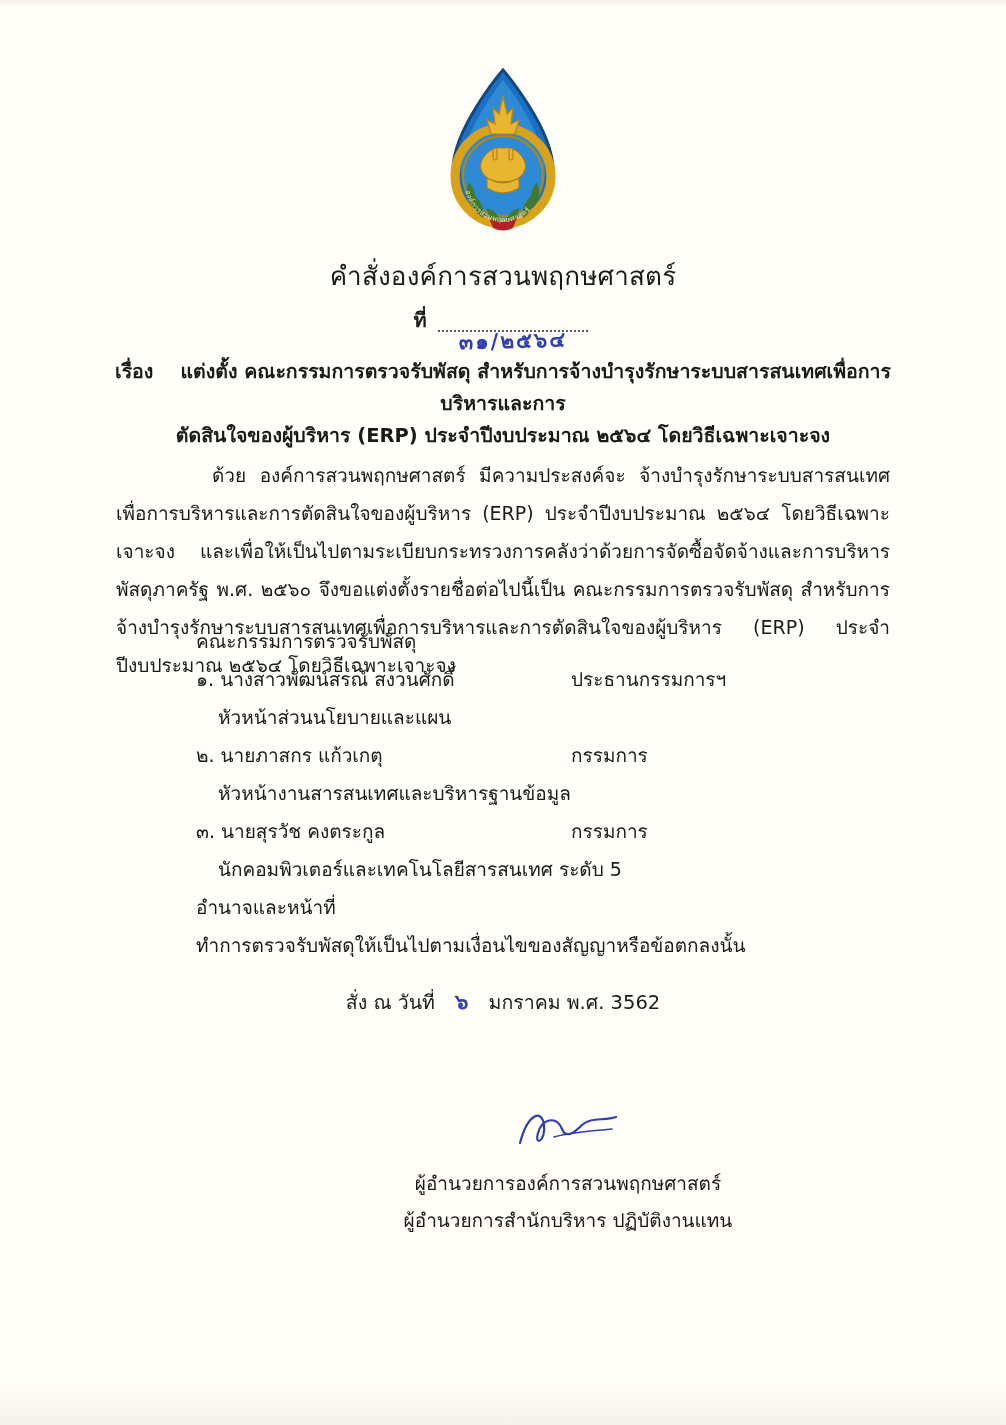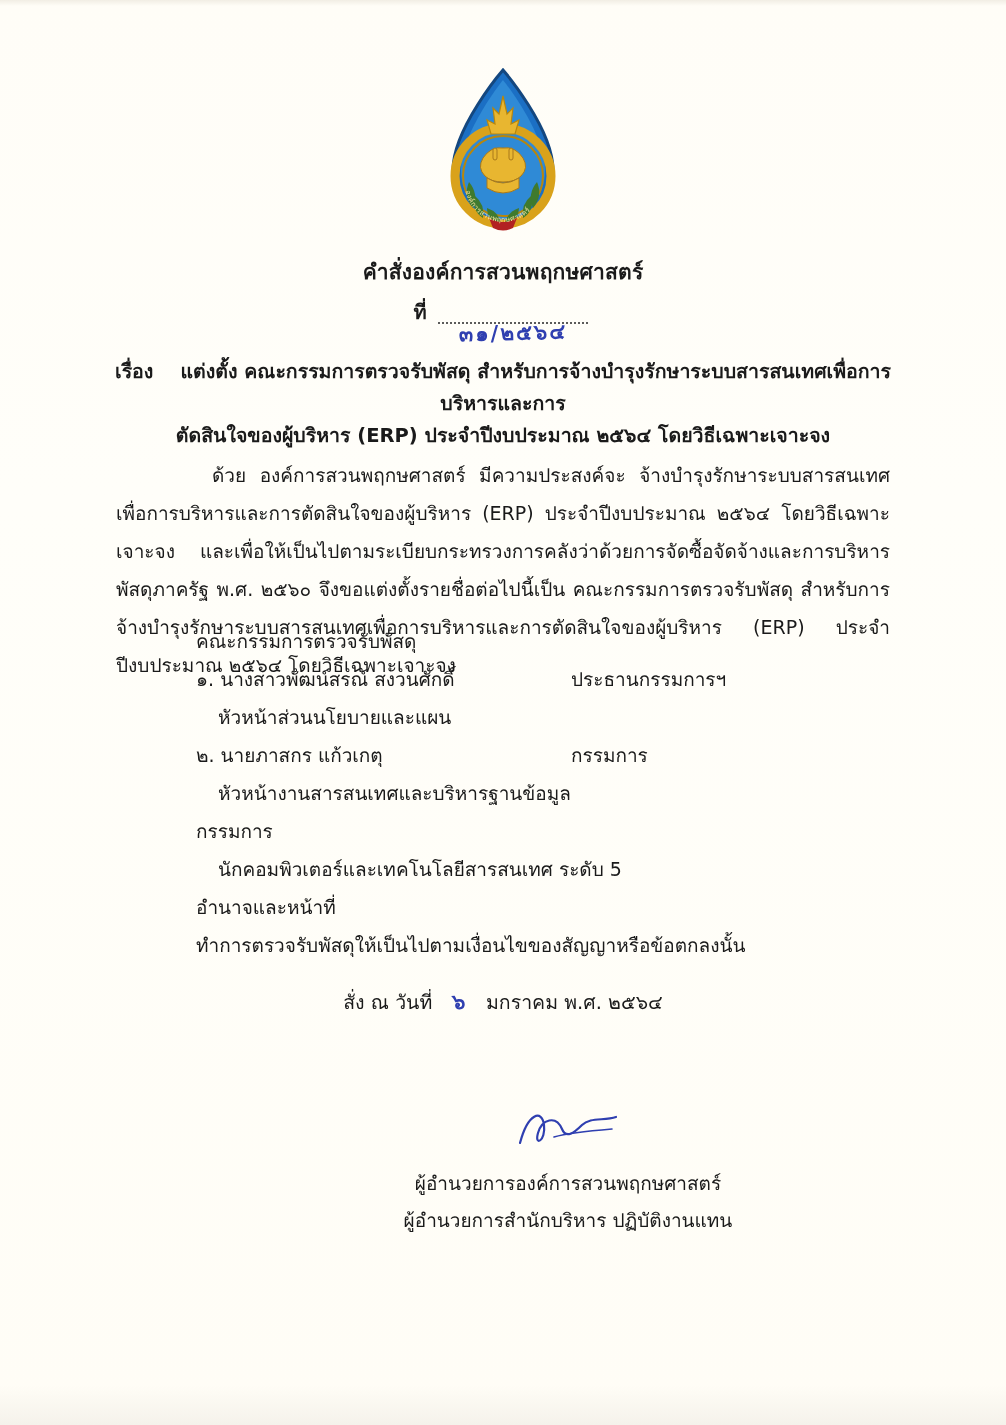--- a/index.html
+++ b/index.html
@@ -61,22 +61,22 @@
   }
   .droplet svg { display: block; }
 
   
   .center { text-align: center; }
   .doc-text {
     position: absolute;
     left: 0; right: 0;
   }
   .line-title {
-    font-size: 21px;
-    font-weight: 700;
+    font-size: 26px;
+    font-weight: 400;
     letter-spacing: .2px;
   }
   .order-no-row {
     margin-top: 8px;
     font-size: 20px;
     font-weight: 700;
     display: flex;
     justify-content: center;
     align-items: flex-end;
     gap: 6px;
@@ -267,32 +267,33 @@
     </div>
     <div class="member-sub">หัวหน้าส่วนนโยบายและแผน</div>
 
     <div class="member-row">
       <span class="member-name">๒. นายภาสกร แก้วเกตุ</span>
       <span class="member-role">กรรมการ</span>
     </div>
     <div class="member-sub">หัวหน้างานสารสนเทศและบริหารฐานข้อมูล</div>
 
     <div class="member-row">
+      <span class="member-name">๓. นายสุรวัช คงตระกูล</span>
       <span class="member-role">กรรมการ</span>
     </div>
     <div class="member-sub">นักคอมพิวเตอร์และเทคโนโลยีสารสนเทศ ระดับ 5</div>
 
     <div class="duty-head">อำนาจและหน้าที่</div>
     <div class="duty-text">ทำการตรวจรับพัสดุให้เป็นไปตามเงื่อนไขของสัญญาหรือข้อตกลงนั้น</div>
   </div>
 
   <div class="order-date" style="top:985px;">
     <span>สั่ง ณ วันที่</span>
     <span class="date-hand">๖</span>
-    <span>มกราคม พ.ศ. ๒๕๖๔</span>
+    <span>มกราคม พ.ศ. 3562</span>
   </div>
 
   <div class="signature-block" style="top:1165px;">
     <div class="sig-mark">
       <svg width="120" height="54" viewBox="0 0 120 54" xmlns="http://www.w3.org/2000/svg">
         <path d="M12 40 C20 10, 34 6, 36 22 C38 38, 26 44, 30 30 C34 16, 48 12, 54 26 C58 36, 66 30, 74 22 C82 14, 96 18, 108 14" fill="none" stroke="#2f3fb0" stroke-width="2.2" stroke-linecap="round"></path>
         <path d="M46 34 C60 30, 80 28, 104 26" fill="none" stroke="#2f3fb0" stroke-width="1.6" stroke-linecap="round"></path>
       </svg>
     </div>
     <div class="sig-offset">ผู้อำนวยการองค์การสวนพฤกษศาสตร์</div>

